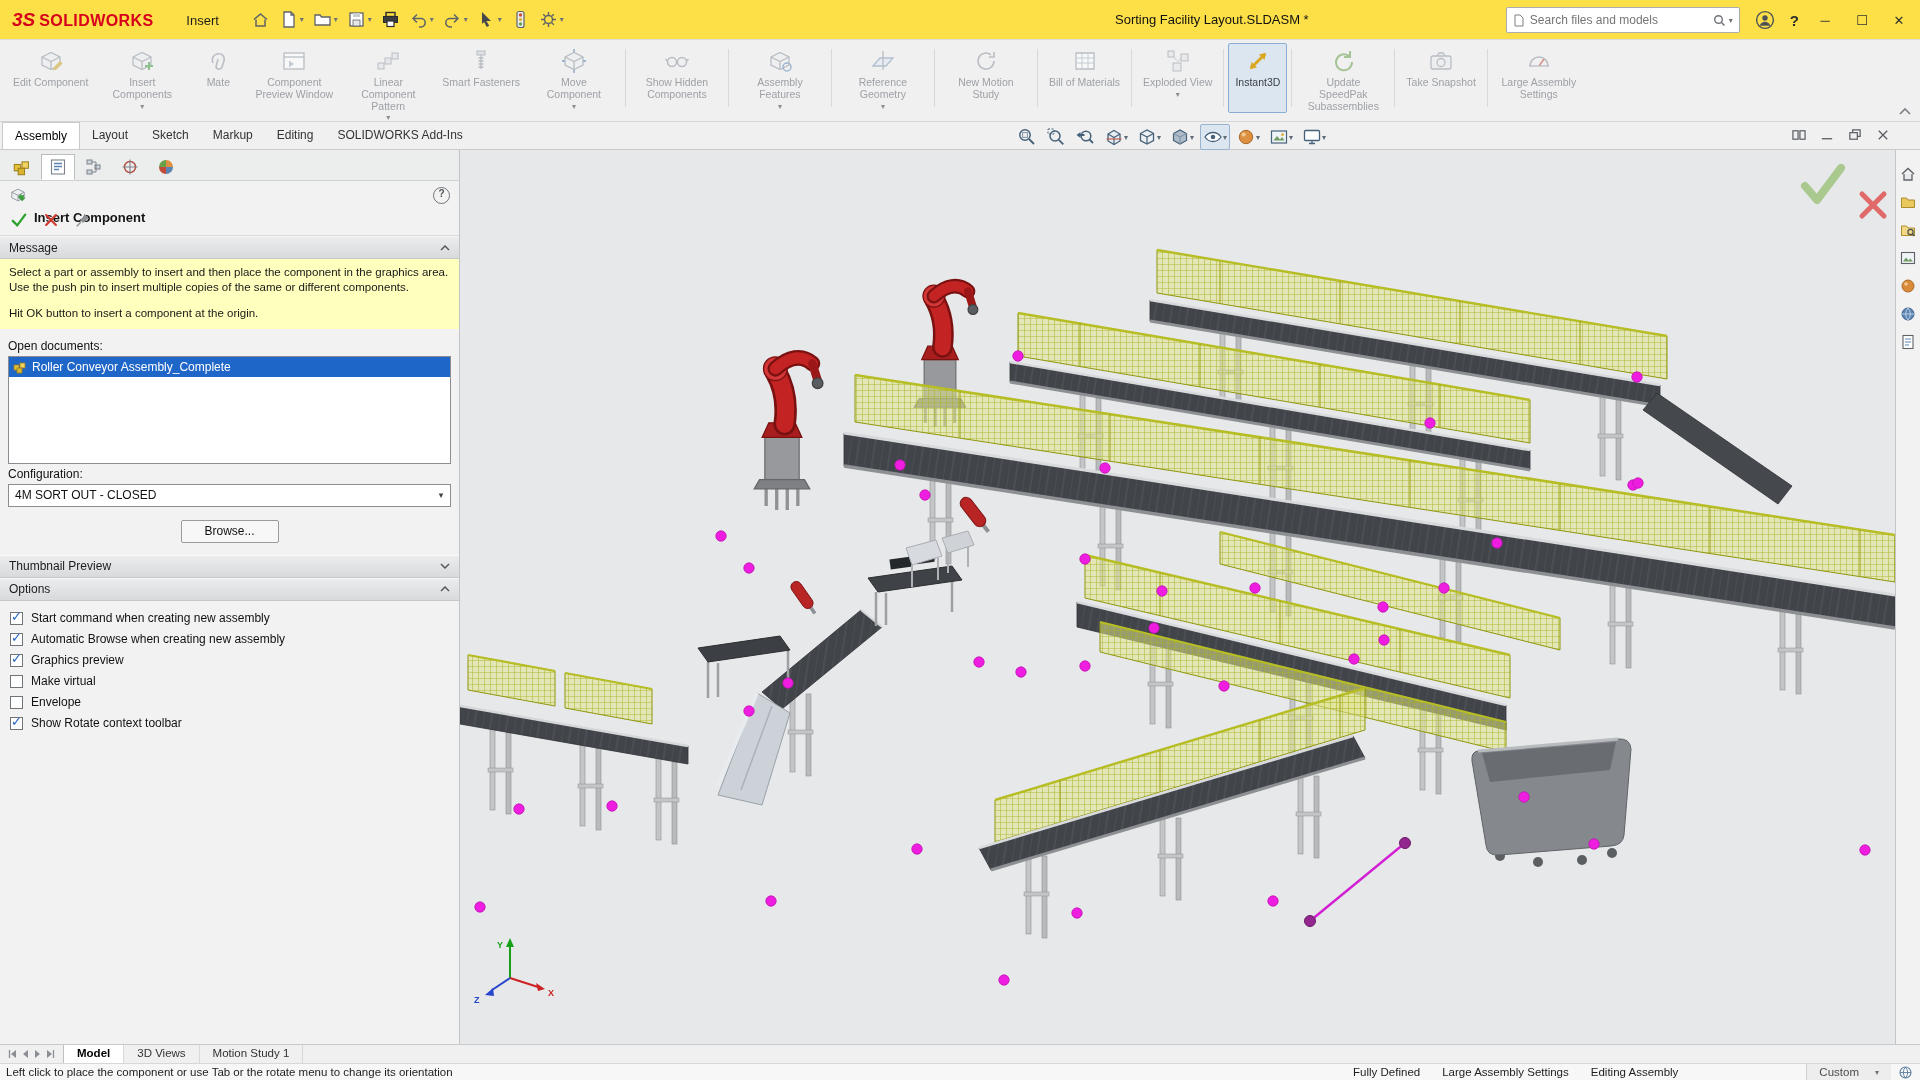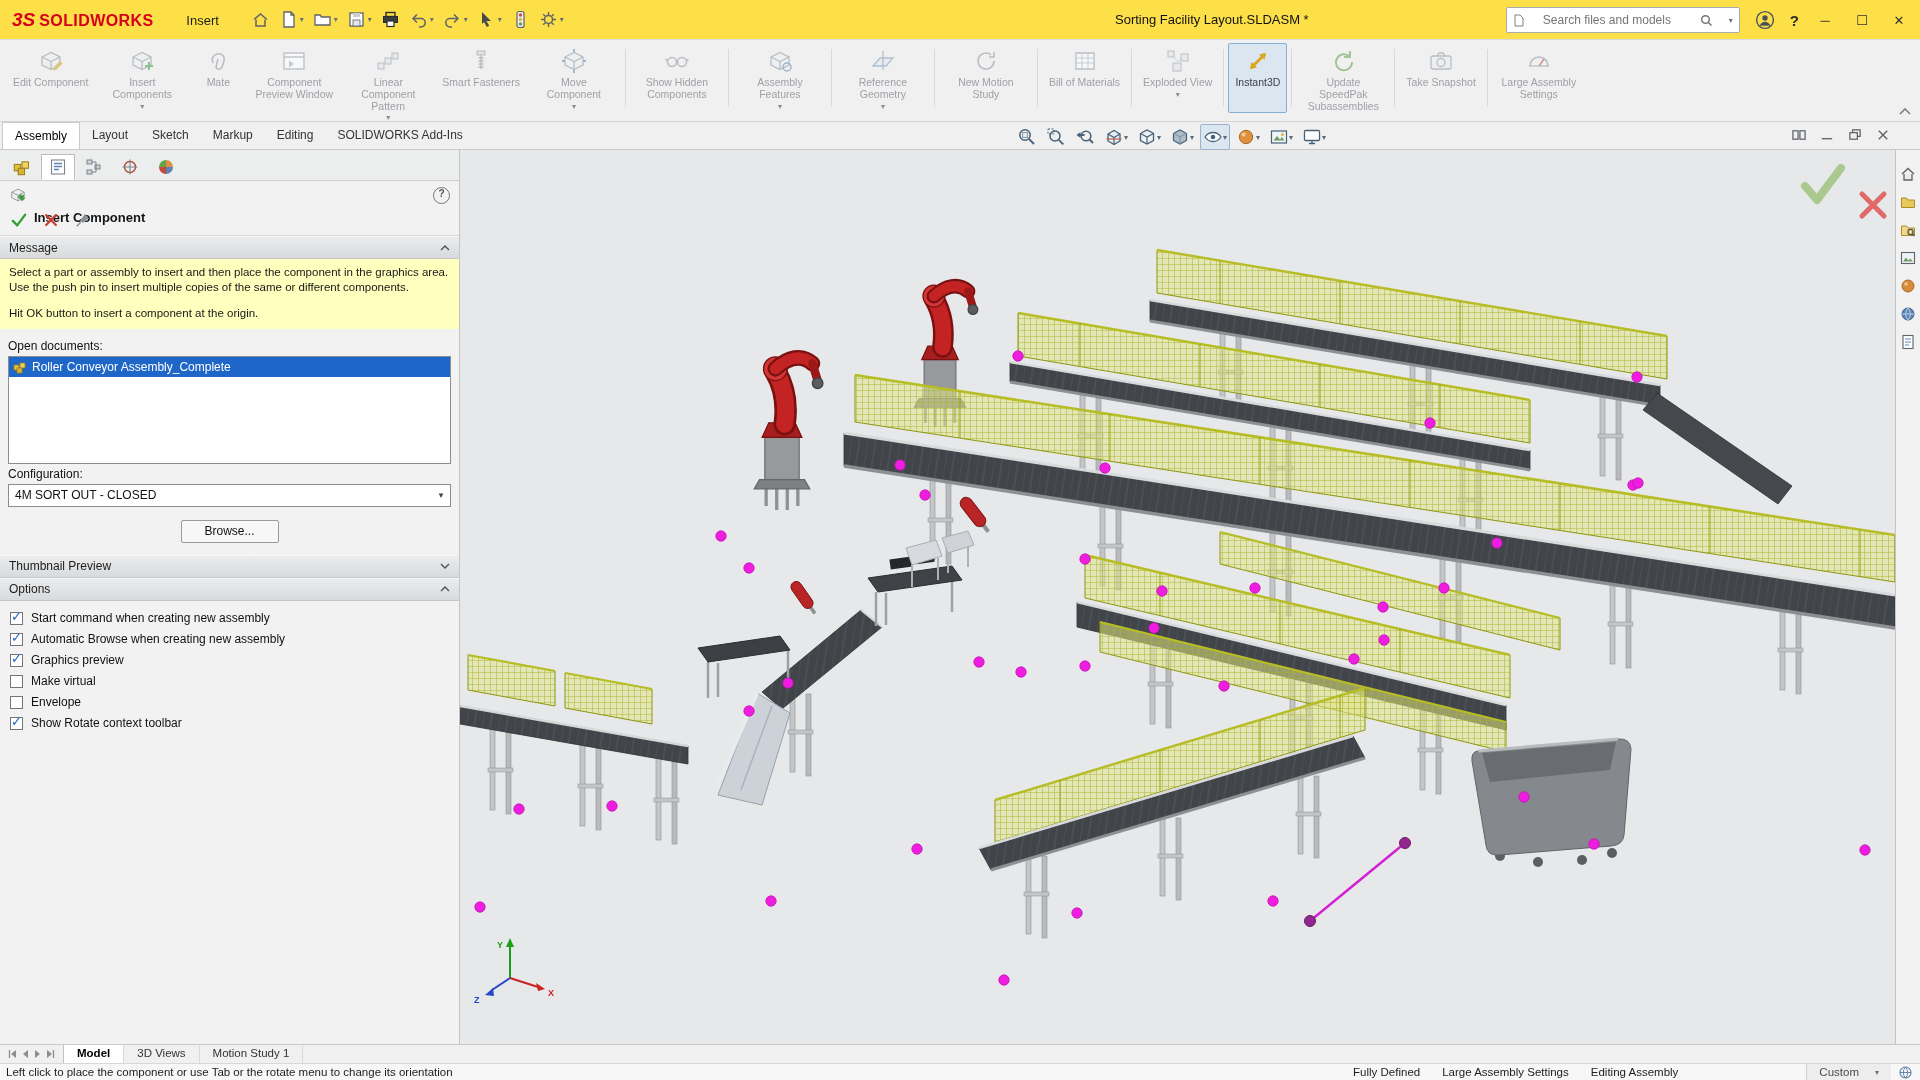--- a/index.html
+++ b/index.html
@@ -14,21 +14,21 @@
   .logo-brand{color:#d6001c;font-weight:bold;font-size:16px;letter-spacing:.4px;}
   .menubar{display:flex;gap:27px;margin-left:26px;font-size:13px;color:#1d1d1d;align-items:center;flex-direction:column;}
   .pinwrap{margin-left:12px;display:flex;align-items:center;}
   .quick{display:flex;align-items:center;gap:7px;margin-left:24px;}
   .qbtn{display:flex;align-items:center;gap:2px;padding:1px;}
   .qbtn svg{width:19px;height:19px;}
   .qdrop{font-size:8px;color:#6f7276;}
   .tb-title{position:absolute;left:1115px;top:0;height:40px;line-height:40px;font-size:13px;color:#111;white-space:nowrap;}
   .tb-right{position:absolute;right:10px;top:0;height:40px;display:flex;align-items:center;gap:15px;}
   .search-box{display:flex;align-items:center;width:220px;height:24px;background:#fff;border:1px solid #a9adb2;
-              border-radius:2px;padding:0 6px;gap:16px;}
+              border-radius:2px;padding:0 6px;gap:3px;}
   .search-box input{flex:1;border:none;outline:none;font-size:12px;color:#555;background:transparent;min-width:0;
                     font-family:"Liberation Sans","DejaVu Sans",sans-serif;}
   .sdrop{font-size:8px;color:#6f7276;}
   .tb-help{font-size:15px;font-weight:bold;color:#2b2b2b;}
   .win-btn{font-size:13px;color:#333;width:22px;text-align:center;}
   
   .ribbon{position:absolute;top:40px;left:0;width:1920px;height:82px;background:#f0f0f1;
           border-bottom:1px solid #d4d5d7;display:flex;align-items:stretch;padding:3px 0 8px 6px;box-sizing:border-box;}
   .rbtn{display:flex;flex-direction:column;align-items:center;justify-content:flex-start;
         padding:4px 6px 2px;max-width:80px;min-width:44px;text-align:center;border:1px solid transparent;border-radius:2px;}

